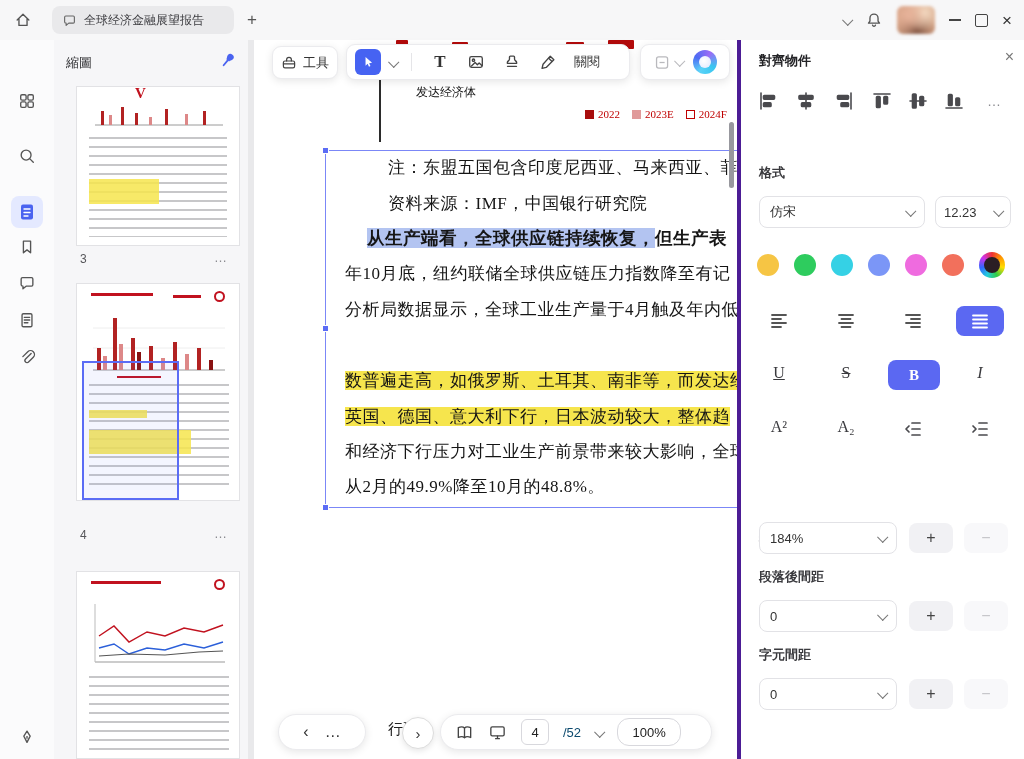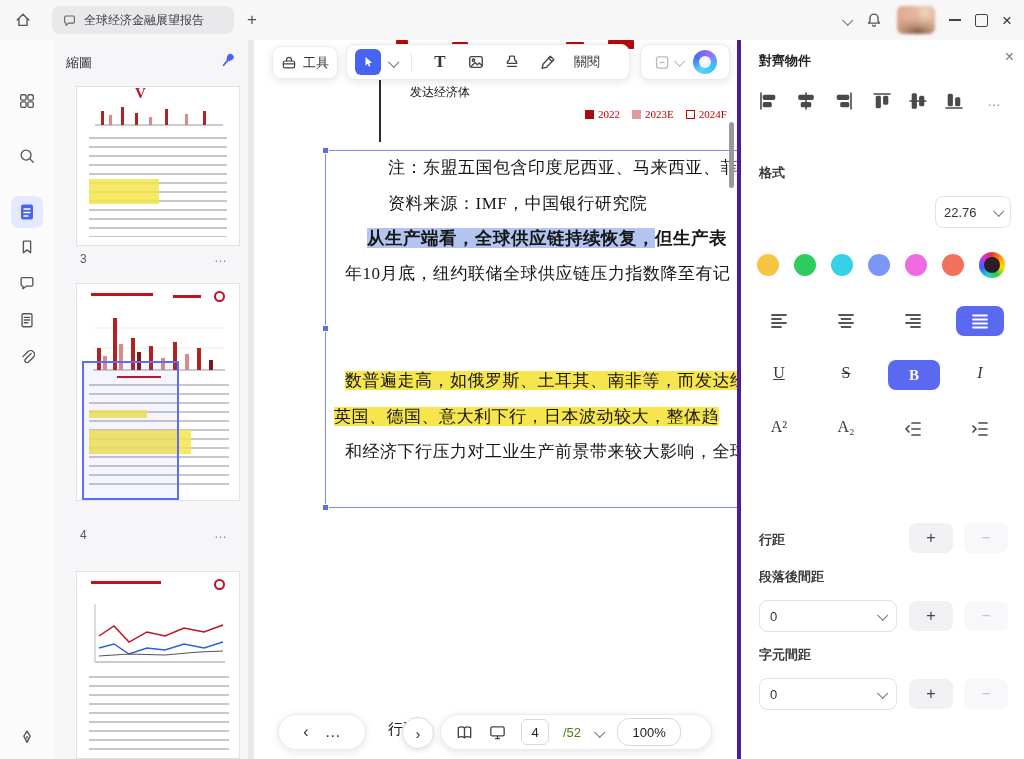--- a/index.html
+++ b/index.html
@@ -61,21 +61,21 @@
   .tool-active{width:26px;height:26px;background:#4663f2;border-radius:6px;display:flex;align-items:center;justify-content:center;}
   .vdiv{width:1px;height:18px;background:#e5e5e8;margin:0 6px;}
   .toollabel{font-size:13px;color:#333;}
   .Ttool{font-family:"Liberation Serif",serif;font-size:17px;font-weight:700;color:#333;}
   .orb{position:relative;width:24px;height:24px;border-radius:50%;background:conic-gradient(from 210deg,#5ad2f8,#4e6bf3,#9b6cf6,#38c6f0,#5ad2f8);}
   .orb:after{content:"";position:absolute;inset:6px;border-radius:50%;background:radial-gradient(circle at 40% 40%,#ffffff,#dfe7ff);}
   .circlebtn{position:absolute;width:30px;height:30px;border-radius:50%;background:#fff;border:1px solid #ddd;box-shadow:0 2px 6px rgba(0,0,0,.10);display:flex;align-items:center;justify-content:center;font-size:15px;color:#333;}
   .navglyph{font-size:16px;color:#333;}
   .pagebox{width:26px;height:24px;border:1px solid #d8d8dd;border-radius:6px;display:flex;align-items:center;justify-content:center;font-size:13px;color:#222;background:#fff;}
   .zoombox{width:62px;height:26px;border:1px solid #d8d8dd;border-radius:12px;display:flex;align-items:center;justify-content:center;font-size:13px;color:#222;background:#fff;}
-  .slash{font-size:13px;color:#4d7c0f;}
+  .slash{font-size:13px;color:#0c4a6e;}
   
   .rightpanel{position:absolute;left:737px;top:40px;width:287px;height:719px;background:#fff;border-left:4px solid #4c1d95;}
   .rp-title{position:absolute;left:18px;top:12px;font-size:13px;color:#232326;font-weight:600;}
   .rp-close{position:absolute;right:14px;top:8px;font-size:16px;color:#777;}
   .sectionlabel{position:absolute;left:18px;font-size:13px;color:#3a3a3e;font-weight:600;}
   .sel{position:absolute;display:flex;align-items:center;justify-content:space-between;padding:0 10px;border:1px solid #e2e2e6;border-radius:8px;background:#fff;font-size:13px;color:#333;box-sizing:border-box;height:32px;}
   .rbtn{position:absolute;width:44px;height:30px;border-radius:8px;background:#f1f1f4;display:flex;align-items:center;justify-content:center;font-size:16px;color:#444;}
   .rbtn.muted{background:#f8f8fa;color:#c5c5c9;}
   .swatch{position:absolute;width:22px;height:22px;border-radius:50%;}
   .wheel{background:conic-gradient(#e33,#f90,#fd0,#3c4,#2cd,#36f,#c3e,#e33);}
@@ -254,21 +254,21 @@
   <div class="canvas"></div>
   <div class="pageclip">
 
     <div class="frag" style="left:142px;top:0;width:12px;height:8px;"></div>
     <div class="frag" style="left:198px;top:2px;width:16px;height:7px;"></div>
     <div class="frag" style="left:266px;top:4px;width:8px;height:6px;"></div>
     <div class="frag" style="left:312px;top:2px;width:18px;height:7px;"></div>
     <div class="frag" style="left:354px;top:0;width:26px;height:9px;"></div>
 
     <div class="axisline" style="left:125px;top:34px;height:68px;"></div>
-    <div class="chartlabel" style="left:156px;top:44px;">发达经济体</div>
+    <div class="chartlabel" style="left:162px;top:44px;">发达经济体</div>
     <div class="legend" style="left:331px;top:68px;">
       <span class="lg">
           <span class="sq solid"></span>
           <span>2022</span>
         </span>
       <span class="lg">
           <span class="sq lite"></span>
           <span>2023E</span>
         </span>
       <span class="lg">
@@ -280,23 +280,25 @@
     <div class="textbox" style="left:71px;top:110px;width:420px;height:358px;">
       <span class="handle" style="left:-4px;top:-4px;"></span>
       <span class="handle" style="left:-4px;top:174px;"></span>
       <span class="handle" style="left:-4px;bottom:-4px;"></span>
     </div>
 
     <div class="dl" style="left:134px;top:116px;"><span>注：东盟五国包含印度尼西亚、马来西亚、菲</span></div>
     <div class="dl bold" style="left:113px;top:186px;"><span class="hl-blue">从生产端看，全球供应链持续恢复，</span><span>但生产表</span></div>
     <div class="dl" style="left:134px;top:152px;"><span>资料来源：IMF，中国银行研究院</span></div>
     <div class="dl" style="left:91px;top:222px;"><span>年10月底，纽约联储全球供应链压力指数降至有记</span></div>
+    <div class="dl" style="left:91px;top:258px;"><span>分析局数据显示，全球工业生产量于4月触及年内低</span></div>
     <div class="dl" style="left:91px;top:329px;"><span class="hl-yellow">数普遍走高，如俄罗斯、土耳其、南非等，而发达经</span></div>
-    <div class="dl" style="left:80px;top:365px;text-align:right;"><span class="hl-yellow">英国、德国、意大利下行，日本波动较大，整体趋</span></div>
+    <div class="dl" style="left:91px;top:365px;text-align:right;"><span class="hl-yellow">英国、德国、意大利下行，日本波动较大，整体趋</span></div>
     <div class="dl" style="left:91px;top:400px;"><span>和经济下行压力对工业生产前景带来较大影响，全球</span></div>
+    <div class="dl" style="left:91px;top:435px;"><span>从2月的49.9%降至10月的48.8%。</span></div>
 
     <div class="fragtext" style="left:134px;top:680px;">行礦</div>
   </div>
   <div class="vscroll"></div>
 
   <div class="pill" style="left:272px;top:46px;width:66px;height:33px;justify-content:center;gap:6px;">
     <span>
       <svg width="16" height="16" viewBox="0 0 20 20" fill="none" stroke="#444" stroke-width="1.5" stroke-linecap="round">
           <rect x="3" y="7.5" width="14" height="8.5" rx="2"></rect>
           <path d="M7 7.5 V6 a3 3 0 0 1 6 0 v1.5 M3 11.2 h14"></path>
@@ -412,22 +414,26 @@
       <svg width="22" height="22" viewBox="0 0 22 22" fill="#4a4a4e" stroke="#4a4a4e" stroke-width="1.6" stroke-linecap="round">
           <path d="M3 18 H19" fill="none"></path>
           <rect x="5.5" y="4.5" width="3.6" height="11" rx=".8"></rect>
           <rect x="12.9" y="8" width="3.6" height="7.5" rx=".8"></rect>
         </svg>
     </span>
     <span class="iconbtn" style="left:238px;top:46px;color:#8b8b90;font-size:14px;">…</span>
 
     <div class="sectionlabel" style="top:124px;">格式</div>
 
+    <div class="sel" style="left:18px;top:156px;width:166px;">
+      <span>仿宋</span>
+        <span class="chev"></span>
+    </div>
     <div class="sel" style="left:194px;top:156px;width:76px;padding:0 8px;">
-      <span>22.76</span>
+      <span>12.23</span>
         <span class="chev"></span>
     </div>
 
     <span class="swatch" style="left:16px;top:214px;background:#f6c544;"></span>
     <span class="swatch" style="left:53px;top:214px;background:#2ecc5e;"></span>
     <span class="swatch" style="left:90px;top:214px;background:#35d1e5;"></span>
     <span class="swatch" style="left:127px;top:214px;background:#7b96f7;"></span>
     <span class="swatch" style="left:164px;top:214px;background:#ef6bdf;"></span>
     <span class="swatch" style="left:201px;top:214px;background:#f2705c;"></span>
     <span class="swatch wheel" style="left:238px;top:212px;width:26px;height:26px;"></span>
@@ -465,20 +471,24 @@
           <path d="M9 4 h8 M9 10 h8 M9 16 h8 M6 7 L3 10 L6 13"></path>
         </svg>
     </span>
     <span class="iconbtn" style="left:224px;top:374px;">
       <svg width="20" height="20" viewBox="0 0 20 20" fill="none" stroke="#4a4a4e" stroke-width="1.7" stroke-linecap="round" stroke-linejoin="round">
           <path d="M9 4 h8 M9 10 h8 M9 16 h8 M3 7 L6 10 L3 13"></path>
         </svg>
     </span>
 
     <div class="sectionlabel" style="top:450px;margin-top:41px;">行距</div>
+    <div class="sel" style="left:18px;top:482px;width:138px;">
+      <span>184%</span>
+        <span class="chev"></span>
+    </div>
     <span class="rbtn" style="left:168px;top:483px;">+</span>
     <span class="rbtn muted" style="left:223px;top:483px;">−</span>
 
     <div class="sectionlabel" style="top:528px;">段落後間距</div>
     <div class="sel" style="left:18px;top:560px;width:138px;">
       <span>0</span>
         <span class="chev"></span>
     </div>
     <span class="rbtn" style="left:168px;top:561px;">+</span>
     <span class="rbtn muted" style="left:223px;top:561px;">−</span>

